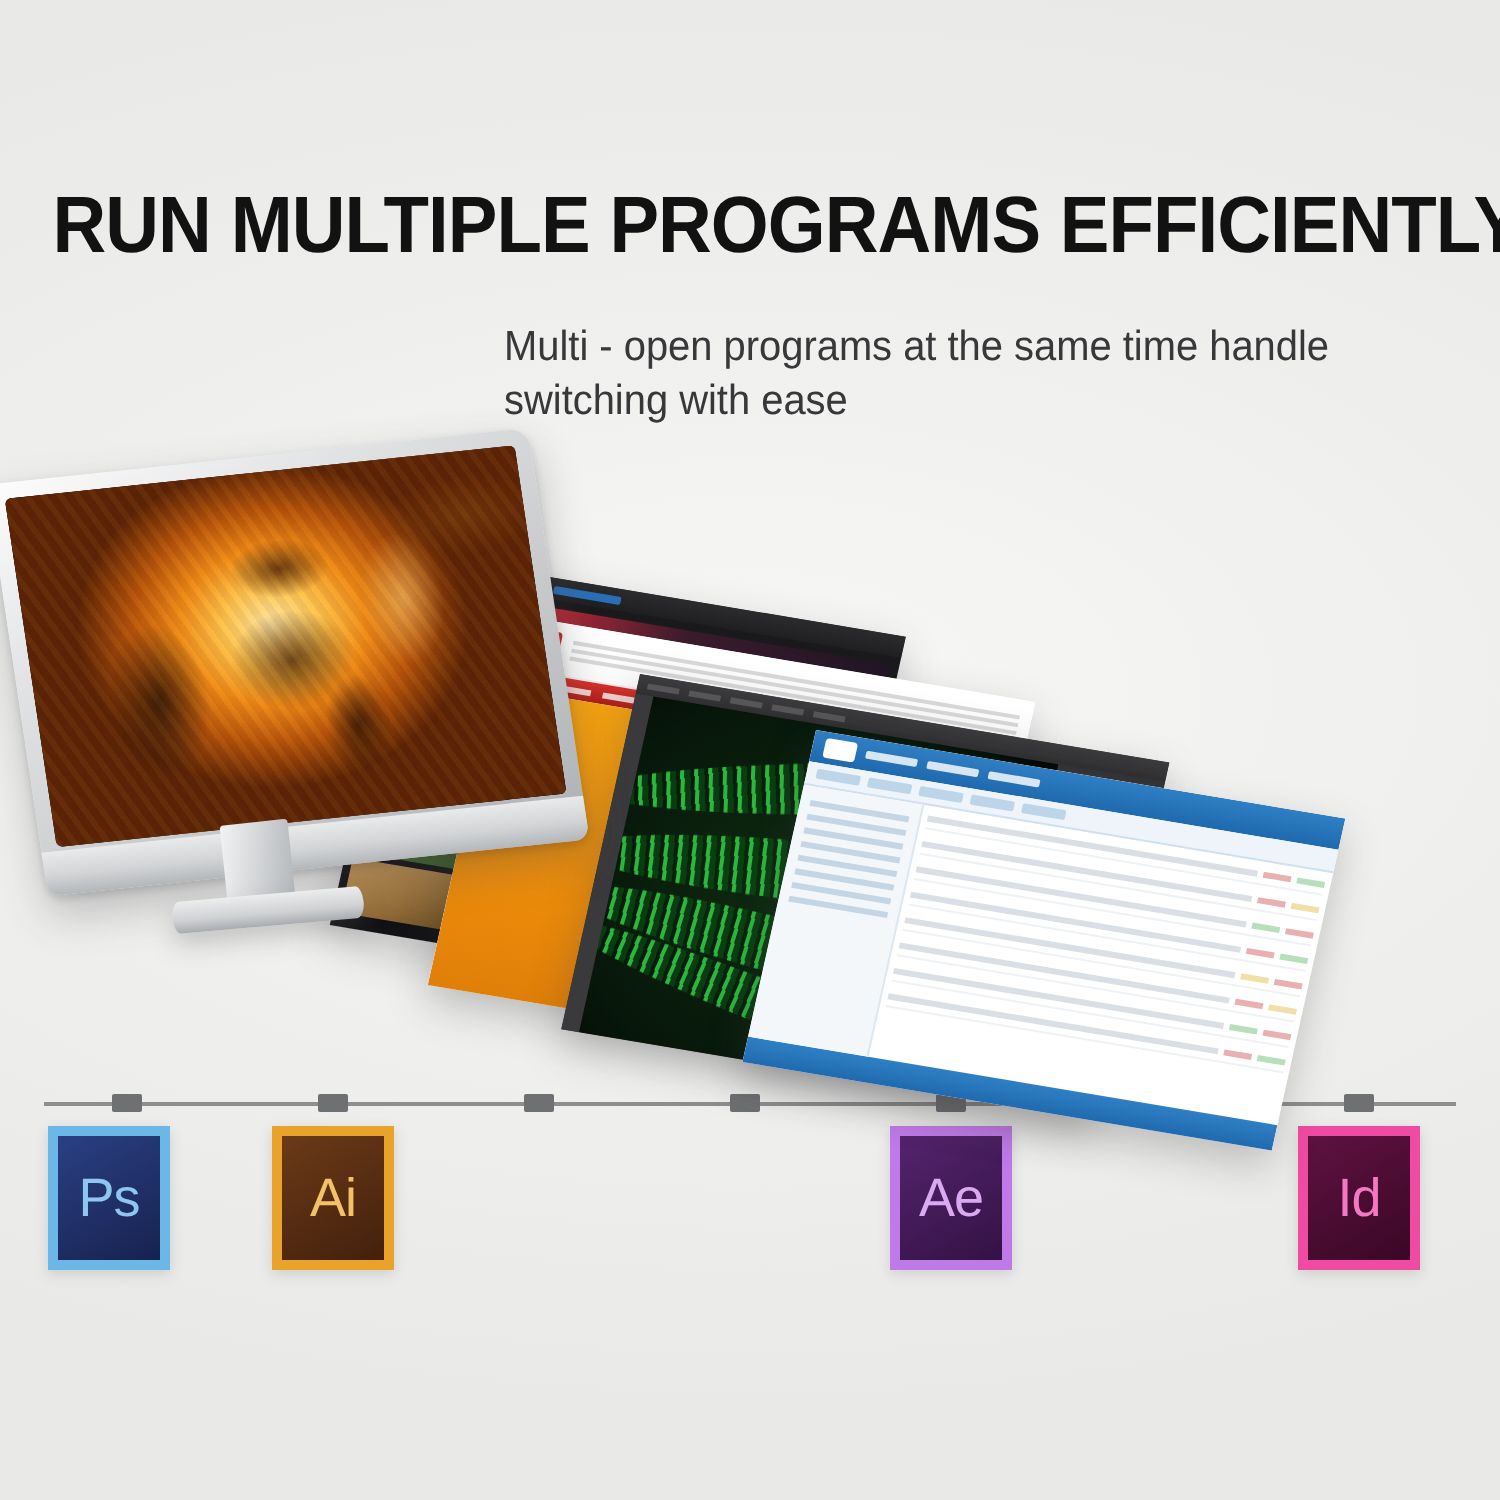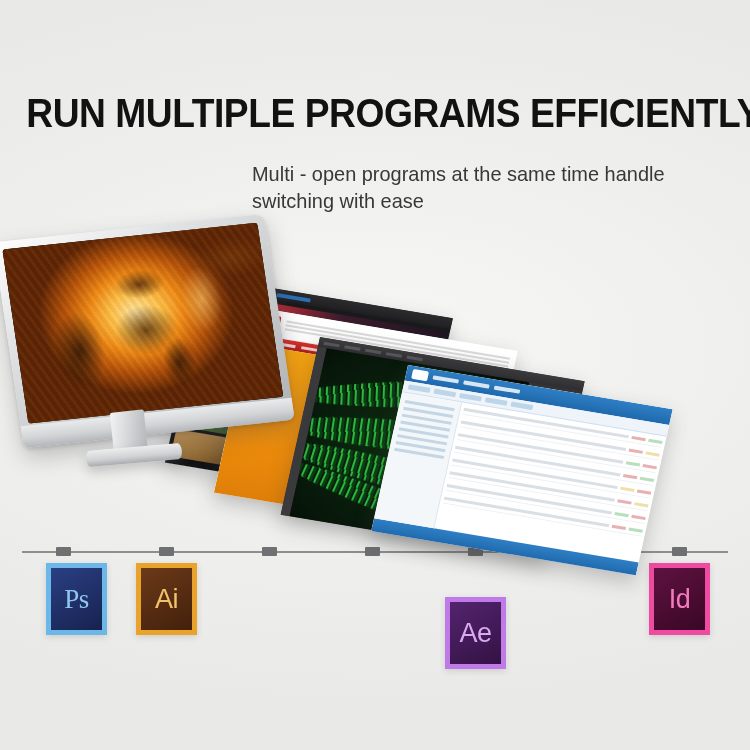--- a/index.html
+++ b/index.html
@@ -572,27 +572,27 @@
   <div class="timeline" id="timeline">
       <span class="tick" style="left: 34px;"></span>
       <span class="tick" style="left: 137px;"></span>
       <span class="tick" style="left: 240px;"></span>
       <span class="tick" style="left: 343px;"></span>
       <span class="tick" style="left: 446px;"></span>
       <span class="tick" style="left: 547px;"></span>
       <span class="tick" style="left: 650px;"></span>
     </div>
   <div class="icons" id="icon-row">
-      <div class="app-icon" style="left: 46px; border-color: rgb(107, 184, 232); background: linear-gradient(150deg, rgb(42, 63, 131) 0%, rgb(23, 34, 79) 100%); color: rgb(143, 198, 239); font-family: Liberation Serif, serif;">
+      <div class="app-icon" style="left: 24px; border-color: rgb(107, 184, 232); background: linear-gradient(150deg, rgb(42, 63, 131) 0%, rgb(23, 34, 79) 100%); color: rgb(143, 198, 239);">
         <span>Ps</span>
       </div>
       <div class="app-icon" style="left: 136px; border-color: rgb(234, 163, 42); background: linear-gradient(150deg, rgb(107, 58, 24) 0%, rgb(67, 32, 12) 100%); color: rgb(242, 194, 106);">
         <span>Ai</span>
       </div>
-      <div class="app-icon" style="left: 445px; border-color: rgb(192, 122, 232); background: linear-gradient(150deg, rgb(84, 36, 110) 0%, rgb(51, 18, 68) 100%); color: rgb(217, 169, 241); margin-top: 34px;">
+      <div class="app-icon" style="left: 445px; border-color: rgb(192, 122, 232); background: linear-gradient(150deg, rgb(84, 36, 110) 0%, rgb(51, 18, 68) 100%); color: rgb(217, 169, 241);">
         <span>Ae</span>
       </div>
       <div class="app-icon" style="left: 649px; border-color: rgb(239, 75, 162); background: linear-gradient(150deg, rgb(94, 18, 64) 0%, rgb(58, 7, 38) 100%); color: rgb(244, 122, 192);">
         <span>Id</span>
       </div>
     </div>
 
 </div>
 
 </body></html>

